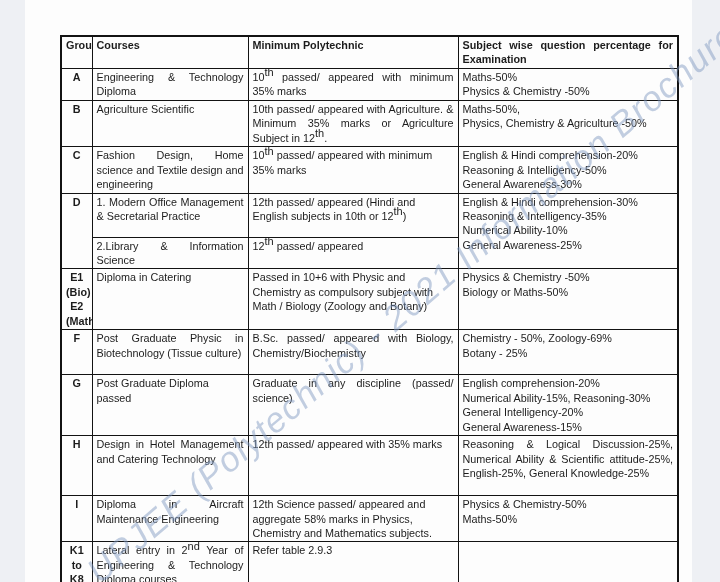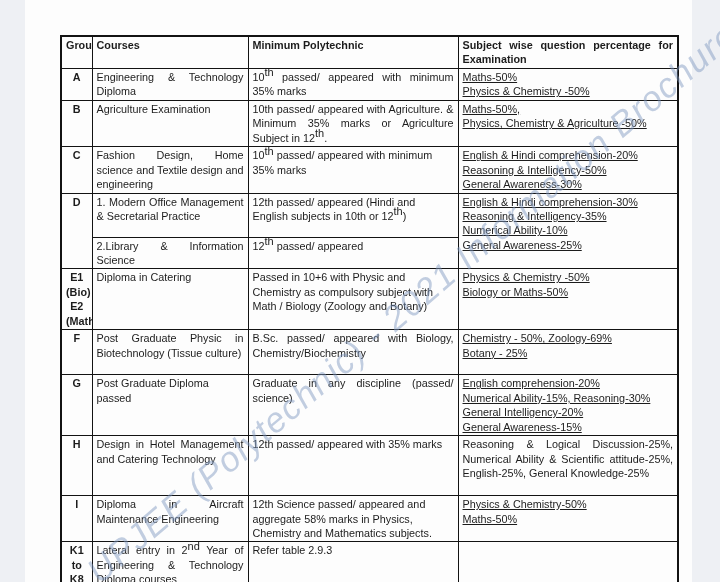--- a/index.html
+++ b/index.html
@@ -26,21 +26,21 @@
     border:1px solid #131313;
     vertical-align:top;
     padding:1px 4px 1px 4px;
     overflow:hidden;
   }
   table.elig{border:2px solid #131313;}
   th{font-weight:bold;text-align:left;}
   th.c4{text-align:justify;}
   td.grp{font-weight:bold;text-align:center;white-space:pre-line;padding:1px 1px;}
   td.just{text-align:justify;}
-  td.pre{white-space:pre-line;text-decoration:underline;}
+  td.pre{white-space:pre-line;}
   sup{font-size:11px;line-height:0;margin-top:16px;}
   .watermark{
     position:absolute;left:92px;top:556px;width:840px;
     transform:rotate(-40.5deg);transform-origin:0 50%;
     font-size:35px;font-style:italic;letter-spacing:1.5px;
     color:rgba(128,152,192,0.48);
     white-space:nowrap;pointer-events:none;z-index:5;
   }
 </style>
 </head>
@@ -66,21 +66,21 @@
     <tr style="height:30px">
       <td class="grp">A</td>
       <td class="just">Engineering &amp; Technology Diploma</td>
       <td class="just">10<sup>th</sup> passed/ appeared with minimum 35% marks</td>
       <td class="pre">Maths-50%
 Physics &amp; Chemistry -50%</td>
     </tr>
 
     <tr style="height:43px">
       <td class="grp">B</td>
-      <td>Agriculture Examination</td>
+      <td>Agriculture Scientific</td>
       <td class="just">10th passed/ appeared with Agriculture. &amp; Minimum 35% marks or Agriculture Subject in 12<sup>th</sup>.</td>
       <td class="pre">Maths-50%,
 Physics, Chemistry &amp; Agriculture -50%</td>
     </tr>
 
     <tr style="height:45px">
       <td class="grp">C</td>
       <td class="just">Fashion Design, Home science and Textile design and engineering</td>
       <td>10<sup>th</sup> passed/ appeared with minimum 35% marks</td>
       <td class="pre">English &amp; Hindi comprehension-20%

